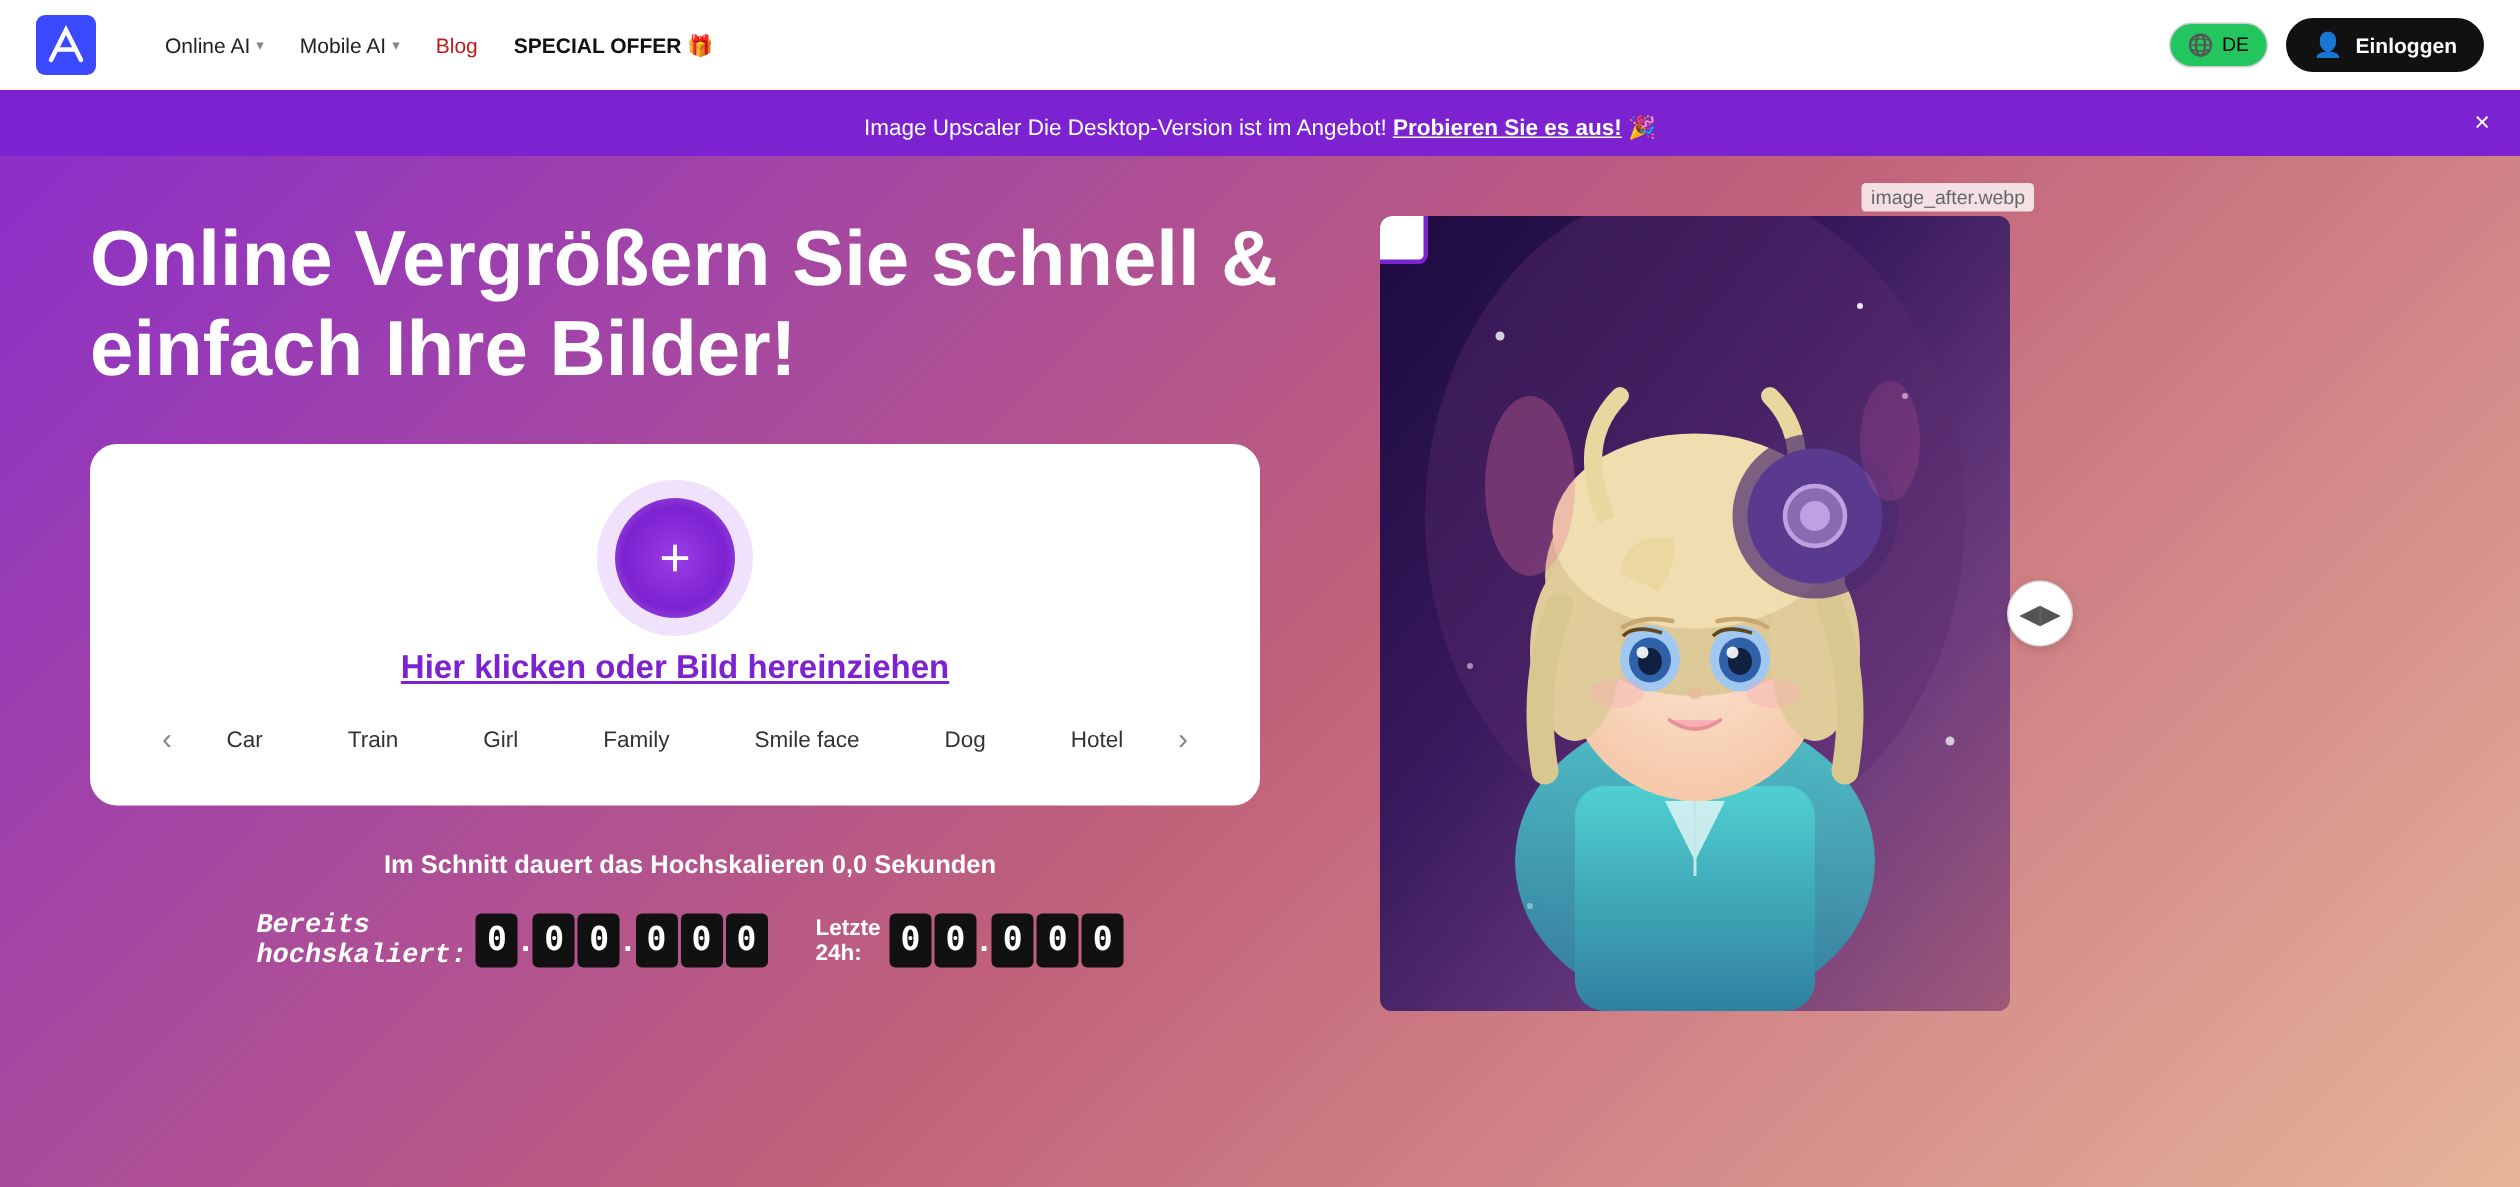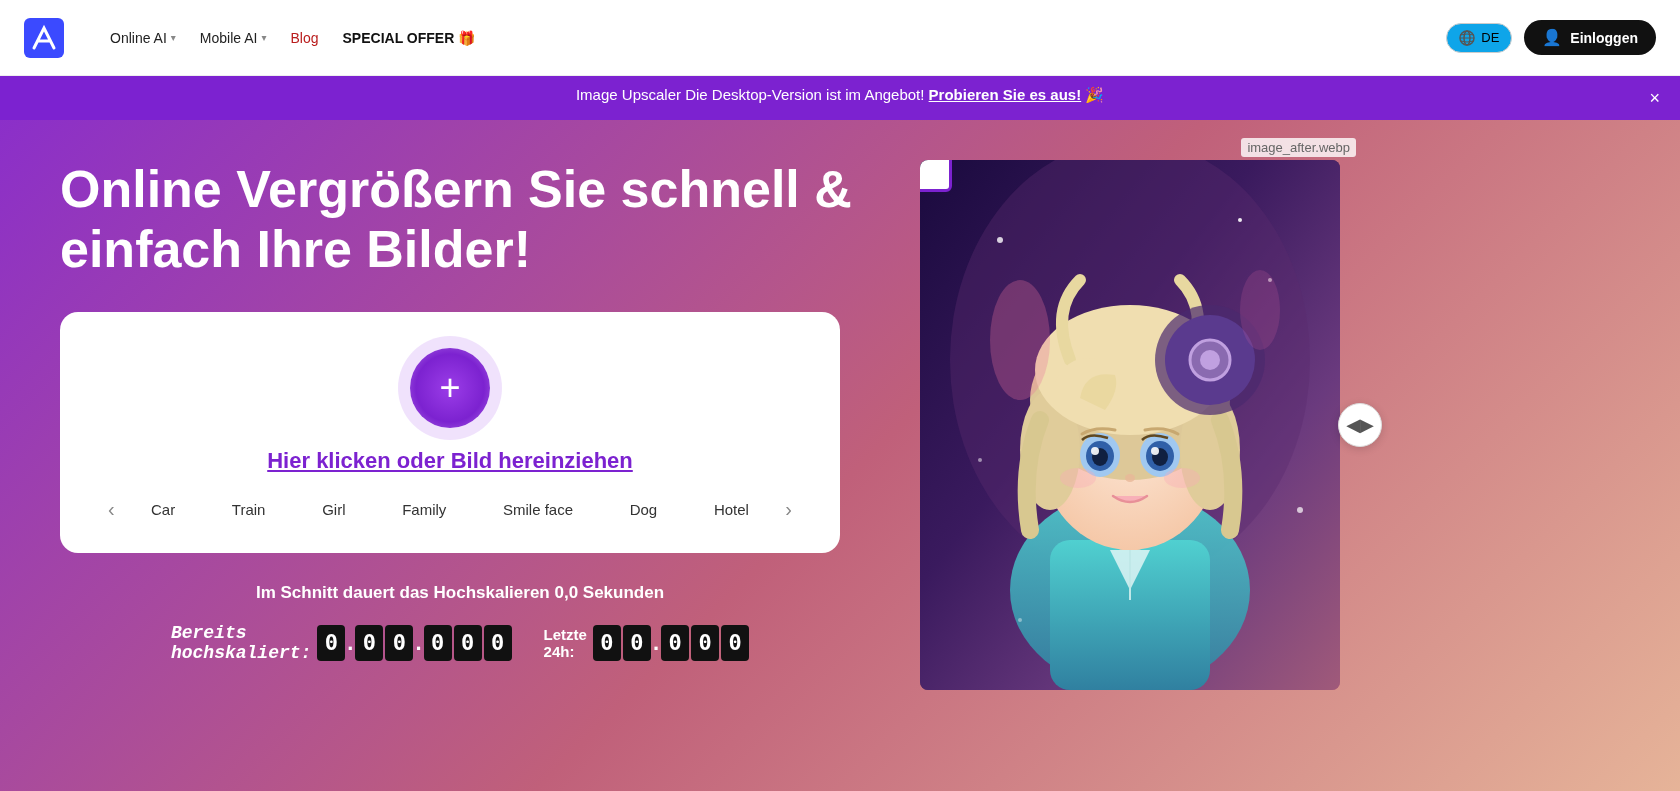--- a/index.html
+++ b/index.html
@@ -1,20 +1,20 @@
 <!DOCTYPE html>
 <html><head>
   <meta charset="utf-8">
   <style>
     * { margin: 0; padding: 0; box-sizing: border-box; }
     body { font-family: 'Segoe UI', Arial, sans-serif; background: #fff; width: 1680px; overflow-x: hidden; }
 
     
     .navbar {
-      display: flex; align-items: center; height: 76px;
+      display: flex; align-items: center; height: 60px;
       padding: 0 24px; border-bottom: 1px solid #eee;
       background: #fff; gap: 24px;
     }
     .navbar-logo { display: flex; align-items: center; }
     .logo-icon {
       width: 40px; height: 40px; background: #3b4aff;
       display: flex; align-items: center; justify-content: center;
       border-radius: 6px; margin-right: 4px;
     }
     .logo-icon svg { width: 28px; height: 28px; fill: white; }
@@ -24,34 +24,34 @@
       font-size: 14px; color: #222; cursor: pointer; padding: 6px 10px;
       border-radius: 6px;
     }
     .nav-item .chevron { font-size: 10px; color: #888; }
     .nav-blog { font-size: 14px; color: #b91c1c; cursor: pointer; padding: 6px 10px; }
     .nav-special { font-size: 14px; font-weight: 700; color: #111; padding: 6px 10px; display: flex; align-items: center; gap: 4px; }
     .nav-right { margin-left: auto; display: flex; align-items: center; gap: 12px; }
     .lang-btn {
       display: flex; align-items: center; gap: 6px;
       border: 1px solid #ccc; border-radius: 20px; padding: 6px 12px;
-      font-size: 13px; cursor: pointer; background: #0ea5e9;
+      font-size: 13px; cursor: pointer; background: #22c55e;
     }
     .lang-btn svg { width: 16px; height: 16px; }
     .login-btn {
       display: flex; align-items: center; gap: 8px;
       background: #111; color: #fff; border: none; border-radius: 24px;
       padding: 8px 18px; font-size: 14px; font-weight: 600; cursor: pointer;
     }
     .login-btn .user-icon { font-size: 16px; }
 
     
     .banner {
       background: #7c22d0; color: #fff;
-      display: flex; align-items: flex-start; justify-content: center;
+      display: flex; align-items: flex-end; justify-content: center;
       padding: 10px 40px; position: relative; min-height: 44px;
     }
     .banner-text { font-size: 15px; font-weight: 500; }
     .banner-link { color: #fff; font-weight: 700; text-decoration: underline; cursor: pointer; }
     .banner-close {
       position: absolute; right: 20px; top: 50%; transform: translateY(-50%);
       background: none; border: none; color: #fff; font-size: 18px; cursor: pointer;
     }
 
     

